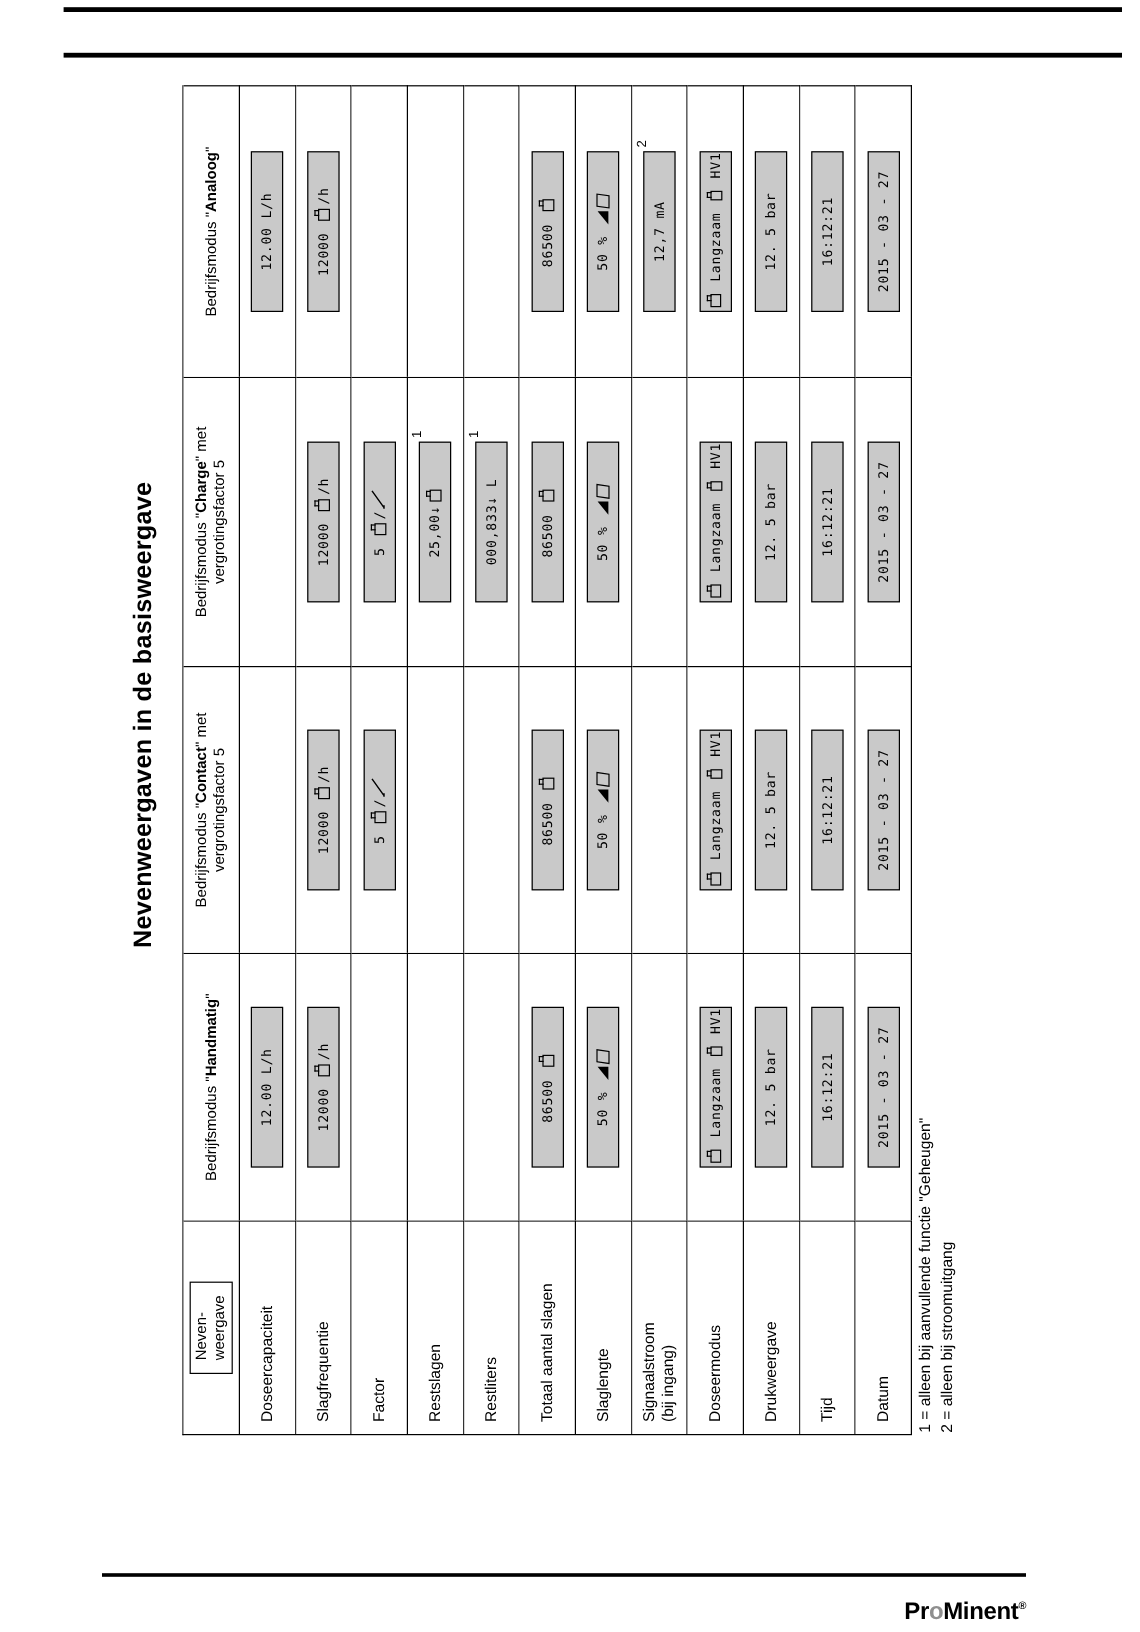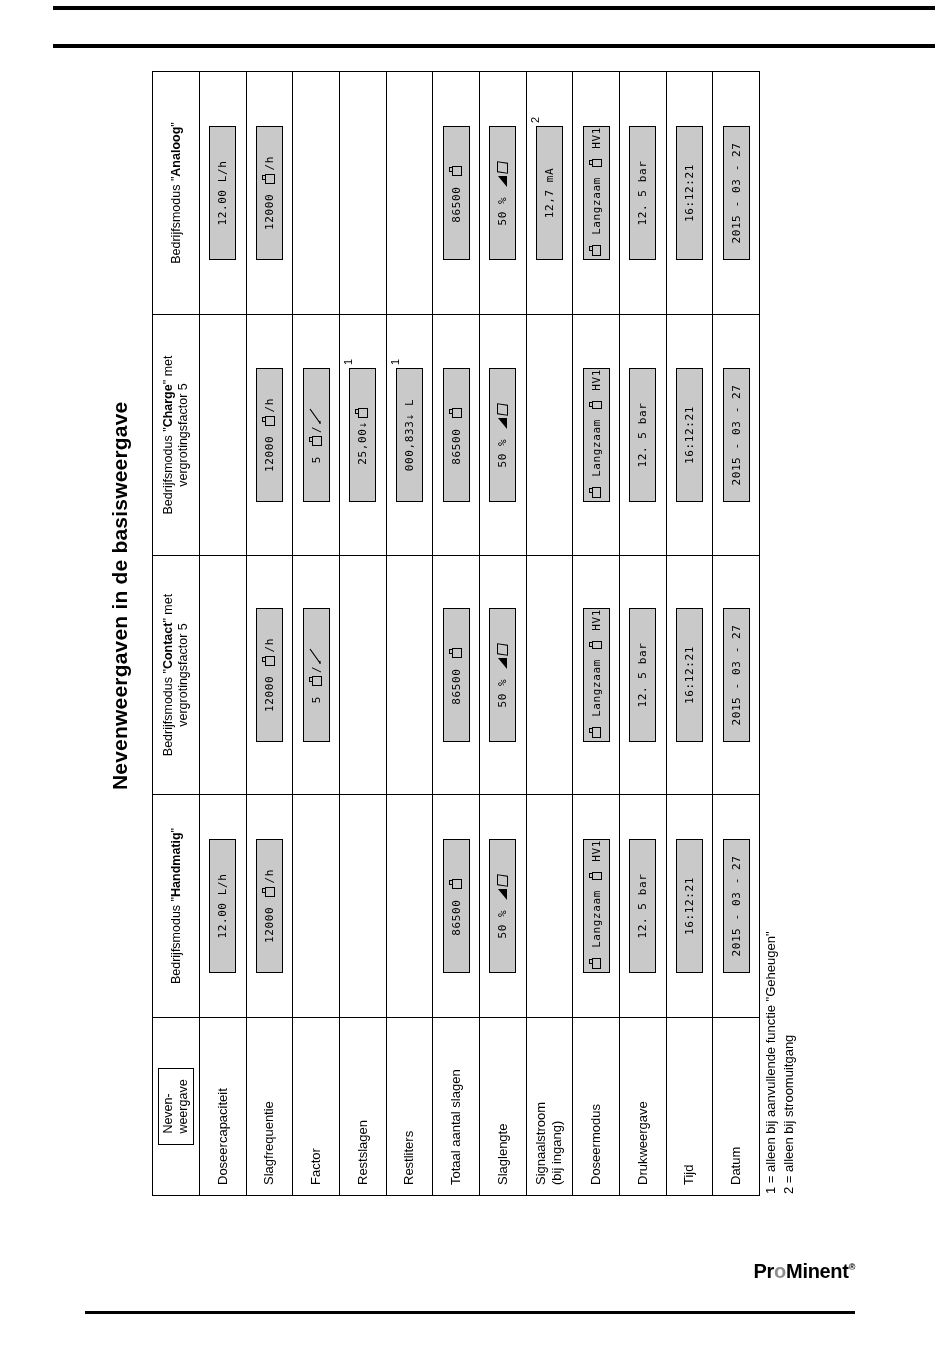--- a/index.html
+++ b/index.html
@@ -2,21 +2,21 @@
 <html><head>
 <meta charset="utf-8">
 <style>
   html,body{margin:0;padding:0;background:#fff;}
   .page{position:relative;width:950px;height:1360px;background:#fff;overflow:hidden;
         font-family:"Liberation Sans",sans-serif;color:#000;}
   .rule{position:absolute;background:#000;}
   .rule-top1{left:53px;top:6px;width:882px;height:4px;}
   .rule-top2{left:53px;top:44px;width:882px;height:4px;}
   .rule-bottom{left:85px;top:1311px;width:770px;height:3px;}
-  .logo{position:absolute;top:1260px;right:95px;font-size:20px;font-weight:bold;letter-spacing:-0.3px;}
+  .logo{position:absolute;top:1332px;right:95px;font-size:20px;font-weight:bold;letter-spacing:-0.3px;}
   .lo{color:#8f8f8f;}
   .lreg{font-size:9px;vertical-align:8px;}
 
   
   .rot-outer{position:absolute;left:102px;top:72px;width:707px;height:1124px;}
   .rot-inner{position:relative;width:1124px;height:707px;transform-origin:0 0;
              transform:translateY(1124px) rotate(-90deg);}
   .doc-title{position:absolute;left:406px;top:6px;font-size:21px;font-weight:bold;letter-spacing:0.2px;white-space:nowrap;}
 
   .tbl{position:absolute;left:0;top:50px;width:1124px;border-top:1px solid #000;border-left:1px solid #000;

